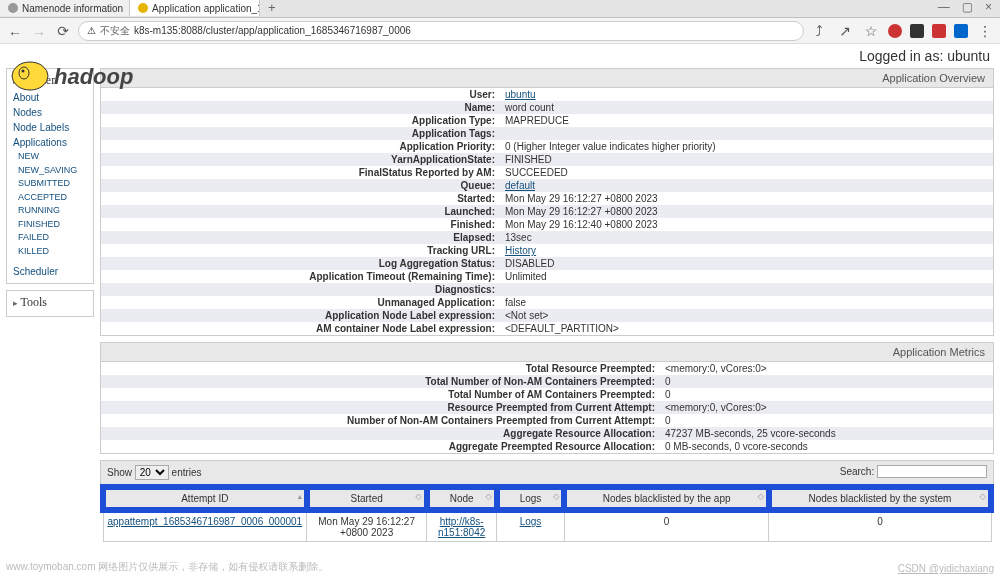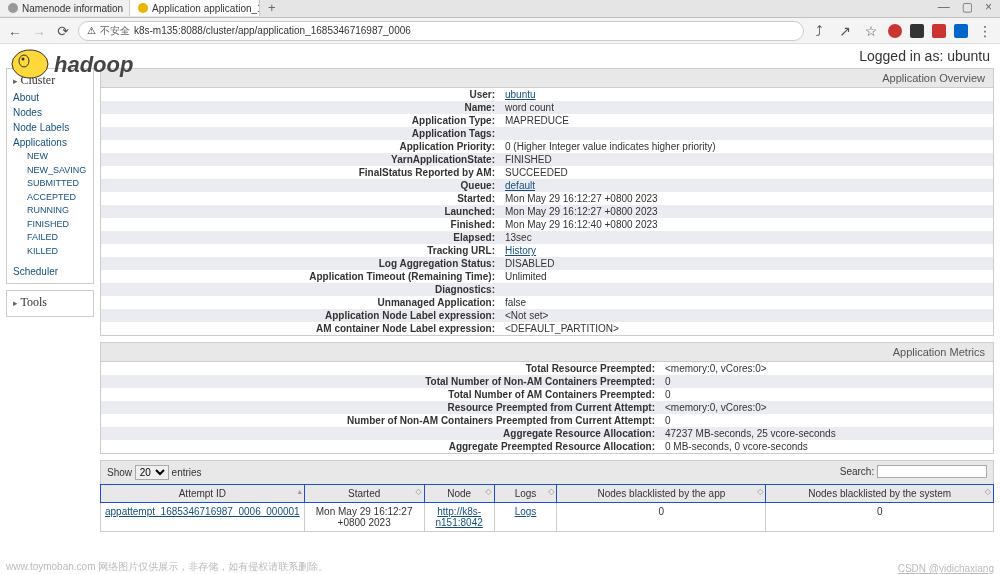--- a/index.html
+++ b/index.html
@@ -10,43 +10,43 @@
 .tab-icon { width: 10px; height: 10px; border-radius: 50%; background: #999; margin-right: 4px; flex-shrink: 0; }
 .new-tab { padding: 0 8px; color: #666; font-size: 13px; }
 .win-controls { margin-left: auto; display: flex; gap: 12px; padding-right: 8px; color: #666; font-size: 12px; }
 .addr-bar { background: #f4f4f4; height: 26px; display: flex; align-items: center; padding: 0 6px; border-bottom: 1px solid #ddd; gap: 6px; }
 .nav-btn { width: 18px; height: 18px; display: flex; align-items: center; justify-content: center; color: #555; font-size: 14px; }
 .url-box { flex: 1; background: #fff; border: 1px solid #ccc; border-radius: 11px; height: 20px; display: flex; align-items: center; padding: 0 8px; font-size: 10px; gap: 4px; }
 .url-warn { color: #666; }
 .ext-icons { display: flex; gap: 8px; align-items: center; }
 .ext-icon { width: 14px; height: 14px; border-radius: 2px; }
 .header-area { position: relative; }
-.logo { position: absolute; left: 8px; top: 2px; }
+.logo { position: absolute; left: 8px; top: 14px; }
 .loggedin { text-align: right; font-size: 14px; padding: 4px 10px; color: #333; }
 .title { text-align: center; font-family: Georgia, serif; font-size: 22px; font-weight: normal; padding: 8px 0 14px; }
 .main-layout { display: flex; padding: 0 6px; gap: 6px; flex: 1; overflow: hidden; }
 .sidebar { width: 88px; flex-shrink: 0; }
 .sidebox { border: 1px solid #ccc; padding: 4px 6px; font-size: 10px; margin-bottom: 6px; }
 .sidehead { display: flex; align-items: center; font-family: Georgia, serif; font-size: 12px; margin-bottom: 2px; }
 .sidehead::before { content: "▸"; margin-right: 3px; font-size: 9px; color: #666; }
 .sidebox a { color: #14507d; display: block; text-decoration: none; line-height: 1.5; }
-.sub { margin-left: 14px; font-size: 9px; text-decoration: underline; }
+.sub { margin-left: 5px; font-size: 9px; text-decoration: underline; }
 .main { flex: 1; display: flex; flex-direction: column; gap: 6px; overflow-y: auto; }
 .panel { border: 1px solid #ccc; }
 .panel-head { background: #e8e8e8; text-align: right; padding: 3px 8px; font-size: 11px; color: #555; border-bottom: 1px solid #ccc; }
 .kv-row { display: flex; height: 13px; align-items: center; font-size: 10px; }
 .kv-row:nth-child(even) { background: #ebebf2; }
 .kv-label { width: 400px; text-align: right; font-weight: bold; padding-right: 6px; }
 .kv-value { padding-left: 4px; }
 .kv-value a { color: #14507d; text-align: center; }
 .table-controls { display: flex; justify-content: space-between; padding: 4px 6px; font-size: 10px; background: #e8e8e8; border: 1px solid #ccc; border-bottom: none; }
 .table-controls select { font-size: 10px; border: 1px solid #aaa; }
 .table-controls input { font-size: 10px; border: 1px solid #aaa; width: 110px; }
 table.dt { width: 100%; border-collapse: collapse; font-size: 10px; }
-table.dt th { background: #e8e8e8; border: 1px solid #1d4ed8; padding: 3px 20px; font-weight: normal; position: relative; }
+table.dt th { background: #e8e8e8; border: 6px solid #1d4ed8; padding: 3px 20px; font-weight: normal; position: relative; }
 table.dt th .sort { position: absolute; right: 2px; top: 2px; font-size: 8px; color: #999; }
 table.dt td { border: 1px solid #ccc; padding: 3px 4px; text-align: center; vertical-align: top; }
 table.dt td a { color: #14507d; }
 .watermark { position: absolute; bottom: 0; left: 6px; font-size: 10px; color: #bbb; }
 .watermark2 { position: absolute; bottom: 0; right: 6px; font-size: 10px; color: #bbb; text-decoration: underline; }
 </style>
 </head>
 <body>
 
 <div class="browser-chrome">

